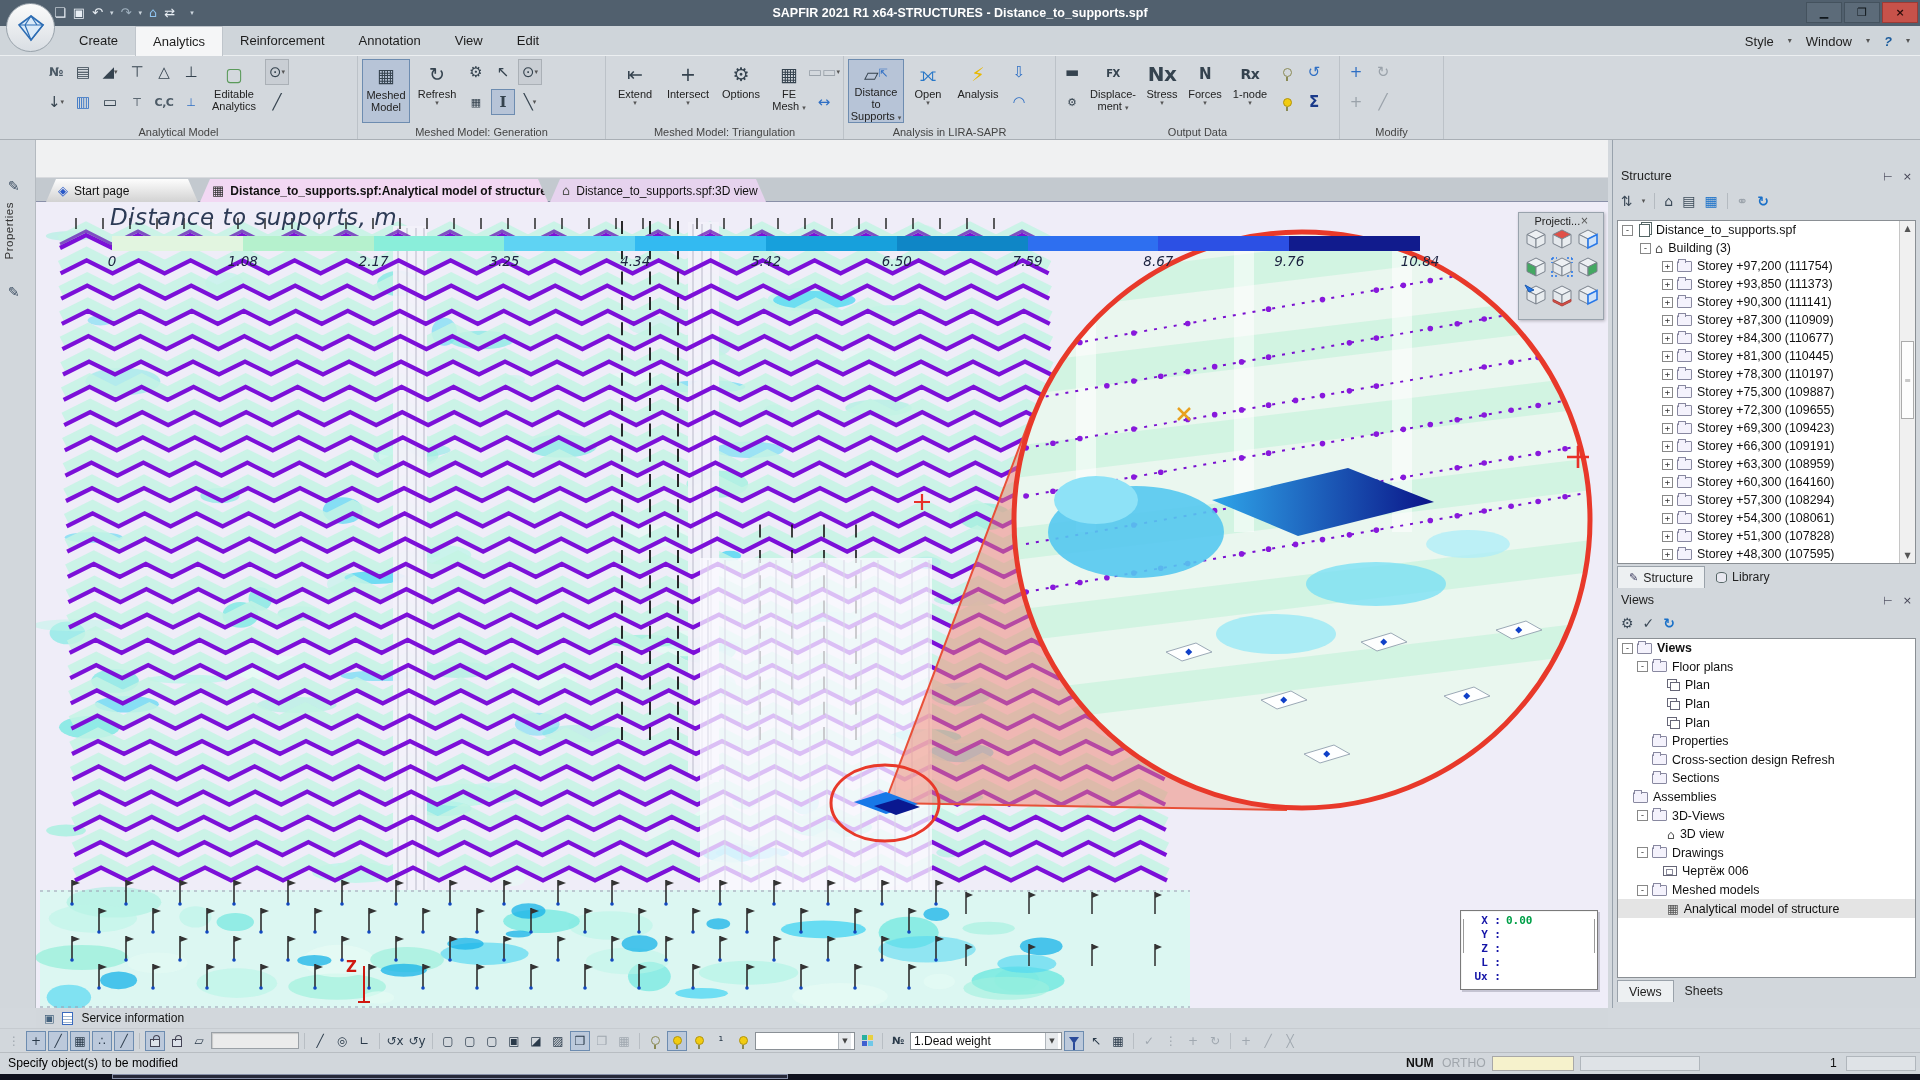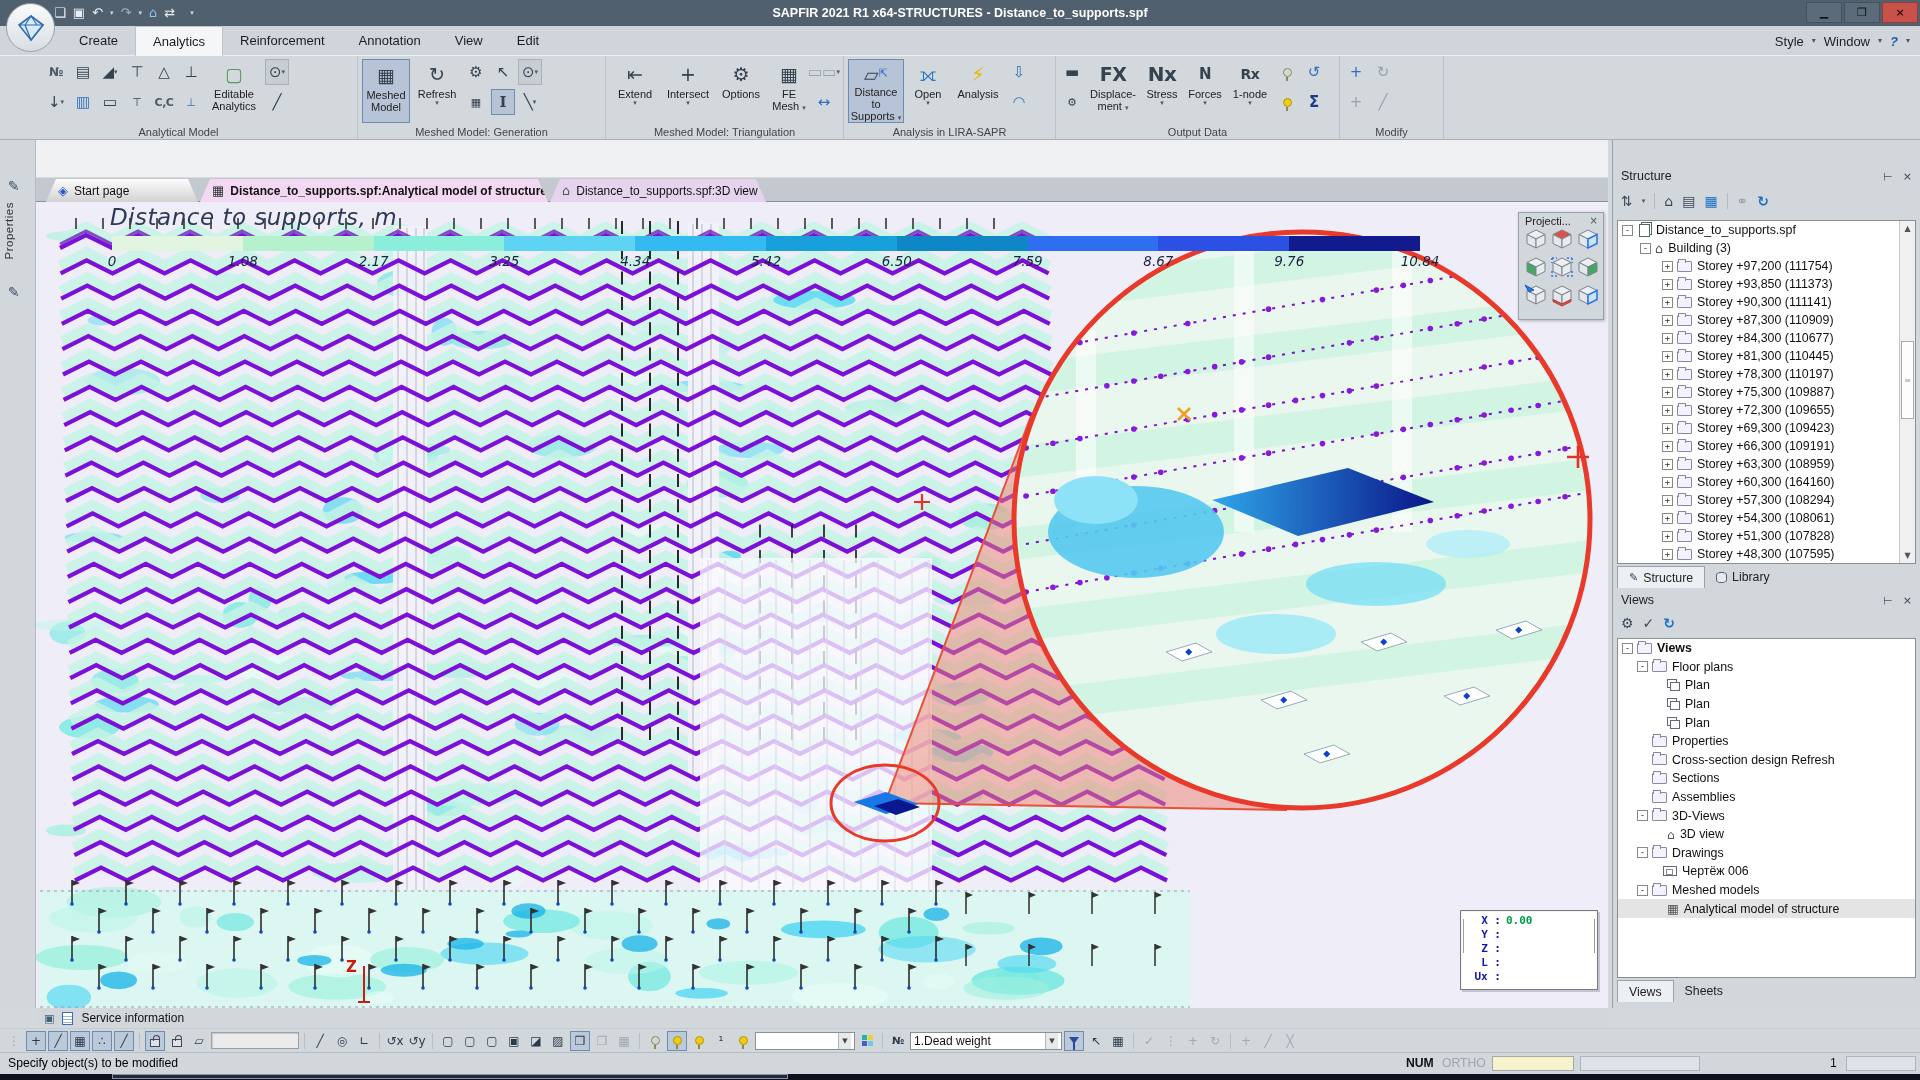--- a/index.html
+++ b/index.html
@@ -17,21 +17,21 @@
 #winbtns .wb{width:36px;height:21px;display:flex;align-items:center;justify-content:center;font-size:11px;
   background:#5c6b79;border:1px solid #44525e;color:#0d1318}
 #winbtns .wb.close{background:#c7524a;border-color:#9c3b35;color:#2a0c0a;font-weight:bold}
 
 #rtabs{position:absolute;left:0;top:26px;width:1920px;height:30px;background:#cfd5da;border-bottom:1px solid #eceff1}
 #rtabs-inner{position:absolute;left:62px;top:0;display:flex;height:30px}
 .rtab{padding:0 17px;line-height:29px;font-size:13px;color:#1c1c1c;cursor:default}
 .rtab.active{background:#f5f6f7;border:1px solid #bfc5cb;border-bottom:none}
 #applogo{position:absolute;left:6px;top:3px;width:49px;height:49px;border-radius:50%;z-index:6;
  background:linear-gradient(#fbfbfb,#d9dee3);border:1px solid #98a2aa;display:flex;align-items:center;justify-content:center}
-#stylemenu{position:absolute;right:10px;top:26px;height:30px;display:flex;align-items:center;gap:8px;font-size:13px;color:#222}
+#stylemenu{position:absolute;right:10px;top:26px;height:30px;display:flex;align-items:center;gap:14px;font-size:13px;color:#222}
 #stylemenu .crt{font-size:8px;color:#555}
 #stylemenu .help{color:#1c5c9c;font-weight:bold;font-style:italic}
 
 #ribbon{position:absolute;left:0;top:56px;width:1920px;height:84px;background:#d3d8dd;border-bottom:1px solid #a9afb5;display:flex}
 .rgroup{position:relative;height:83px;border-right:1px solid #bcc2c8;padding:3px 4px 16px 4px;display:flex;gap:3px;align-items:flex-start}
 .rlabel{position:absolute;bottom:1px;left:0;right:0;text-align:center;font-size:11px;color:#444;white-space:nowrap}
 .rcol{display:flex;flex-direction:column;gap:4px}
 .ric{width:24px;height:26px;display:flex;align-items:center;justify-content:center;font-size:15px;color:#35434f;
  font-family:"DejaVu Sans",sans-serif;cursor:default}
 .ric.sm{font-size:11px}.ric.blue{color:#2f6fc4}.ric.gray{color:#9aa2aa}
@@ -59,21 +59,21 @@
 #legend-title{position:absolute;left:74px;top:2px;font-family:"DejaVu Sans",sans-serif;font-style:italic;
  font-size:23px;color:#2c3a55;z-index:4;letter-spacing:.5px}
 #legend{position:absolute;left:76px;top:34px;width:1308px;height:15px;display:flex;z-index:4}
 #legend .seg{flex:1;height:15px}
 #legend-ticks{position:absolute;left:76px;top:51px;width:1308px;height:16px;z-index:4}
 #legend-ticks span{position:absolute;transform:translateX(-50%);font-family:"DejaVu Sans",sans-serif;
  font-style:italic;font-size:13.5px;color:#1c2340;white-space:nowrap}
 
 #proj{position:absolute;left:1482px;top:10px;width:86px;height:108px;background:#d2d7dc;border:1px solid #99a3ad;
  box-shadow:1px 1px 3px rgba(0,0,0,.25);z-index:5}
-#proj .phead{display:flex;justify-content:space-between;padding:2px 5px 0 6px;font-size:11px;color:#222}
+#proj .phead{display:flex;justify-content:center;padding:2px 5px 0 6px;font-size:11px;color:#222}
 #proj .phead .closex{color:#555;font-size:10px}
 
 #coords{position:absolute;left:1424px;top:708px;width:138px;height:80px;background:#fff;border:1px solid #7a7a7a;
  box-shadow:inset 1px 1px 0 #f4f4f4, 2px 2px 0 rgba(120,120,140,.35);z-index:5;padding:3px 6px;
  font-family:"DejaVu Sans Mono",monospace;font-size:11px;font-weight:bold}
 #coords .crow{display:flex;height:14px;line-height:14px}
 #coords .clabel{width:34px;text-align:right;color:#1515a8;margin-right:5px}
 #coords .cval{color:#00a048}
 #coords::before,#coords::after{content:'';position:absolute;top:8px;width:1px;height:34px;background:#9a9a9a}
 #coords::before{left:2px}#coords::after{right:2px}
@@ -309,21 +309,21 @@
       </div>
       <div class="rlabel">Analysis in LIRA-SAPR</div>
     </div>
 
     <div class="rgroup" style="width:284px">
       <div class="rcol">
         <div class="ric">▬</div>
         <div class="ric sm">⚙</div>
       </div>
       <div class="rbig" style="width:52px">
-        <div class="bicon txticon" style="font-size:19px">FX</div>
+        <div class="bicon txticon" style="font-size:10px">FX</div>
         <span>Displace-</span>
         <span><span>ment</span> <span class="crt ic">▾</span></span>
       </div>
       <div class="rbig" style="width:40px">
         <div class="bicon txticon" style="font-size:20px">Nx</div>
         <span>Stress</span>
           <span class="crt ic">▾</span>
       </div>
       <div class="rbig" style="width:40px">
         <div class="bicon txticon" style="font-size:15px">N</div>
@@ -1406,21 +1406,21 @@
         <div class="trow" style="padding-left: 19px; height: 18.6px;">
           <span class="spc"></span>
           <span class="fold"></span>
           <span>Cross-section design Refresh</span>
         </div>
         <div class="trow" style="padding-left: 19px; height: 18.6px;">
           <span class="spc"></span>
           <span class="fold"></span>
           <span>Sections</span>
         </div>
-        <div class="trow" style="padding-left: 19px; height: 18.6px;">
+        <div class="trow" style="height: 18.6px;">
           <span class="spc"></span>
           <span class="fold"></span>
           <span>Assemblies</span>
         </div>
         <div class="trow" style="padding-left: 19px; height: 18.6px;">
           <span class="exp">-</span>
           <span class="fold"></span>
           <span>3D-Views</span>
         </div>
         <div class="trow" style="padding-left: 34px; height: 18.6px;">

